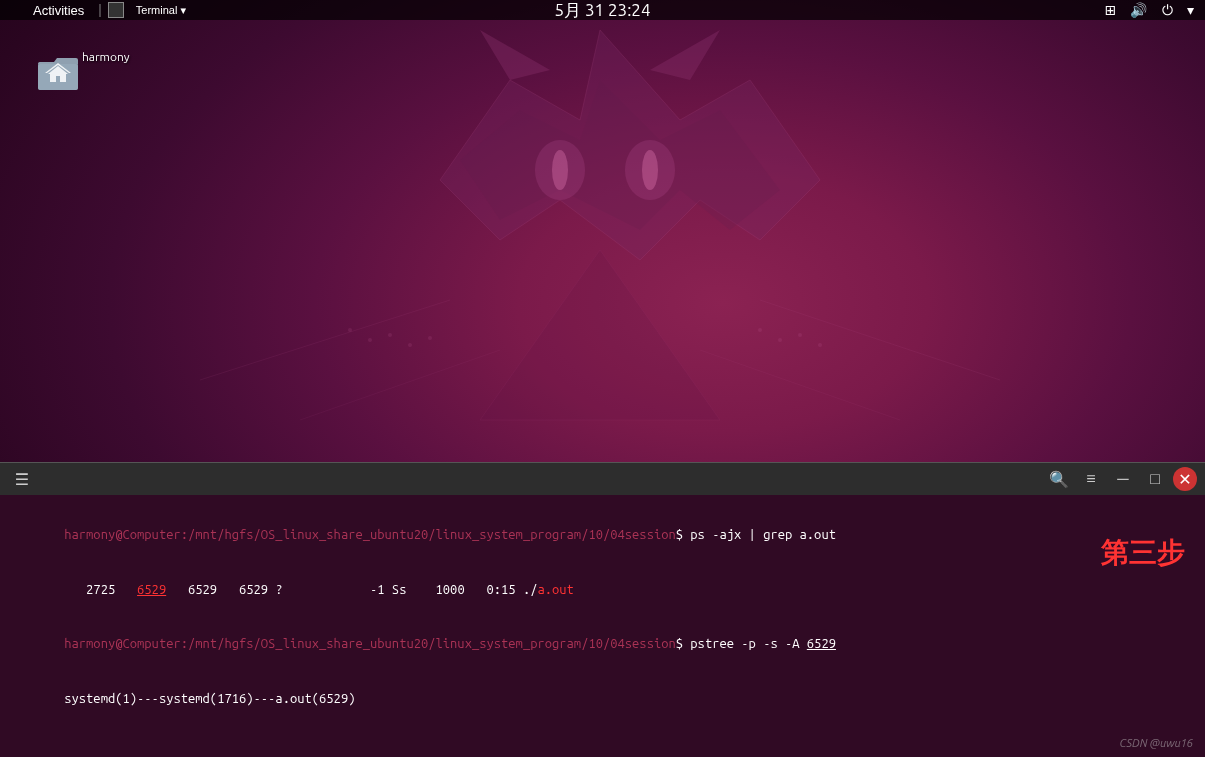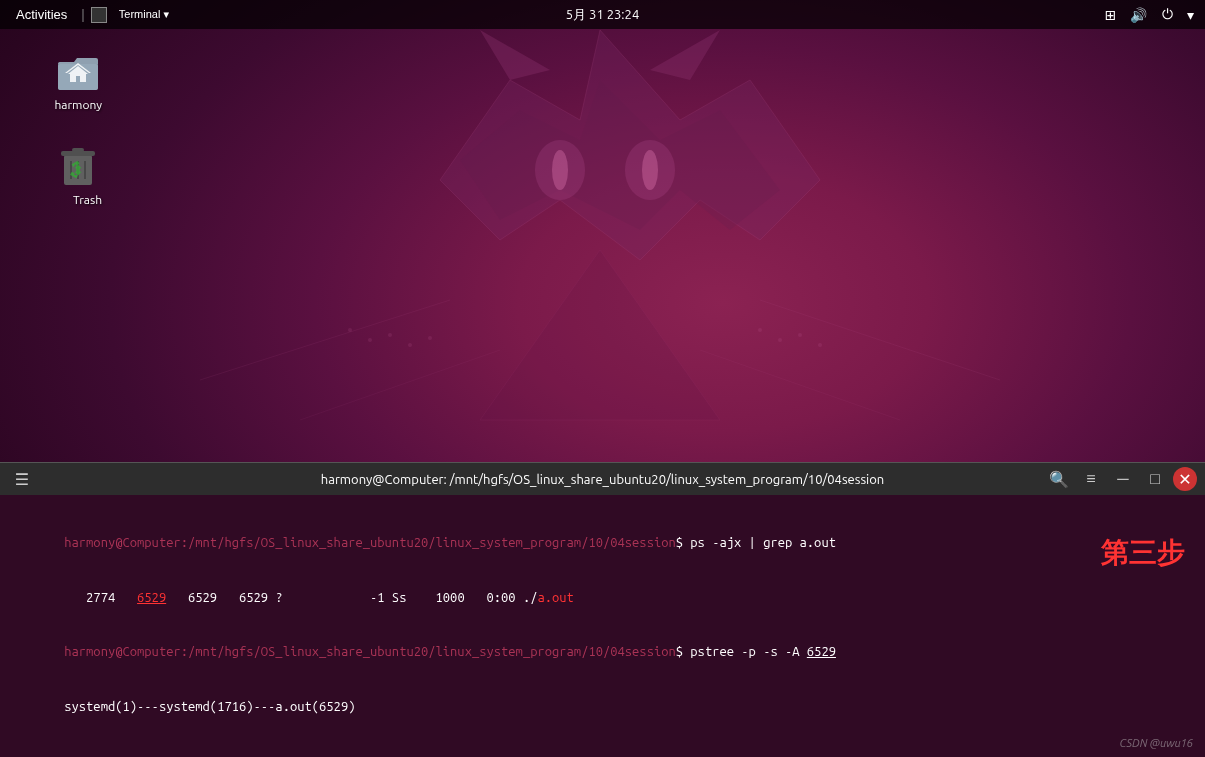--- a/index.html
+++ b/index.html
@@ -25,42 +25,43 @@
     #desktop-bg-art {
       position: absolute;
       top: 0; left: 0; right: 0; bottom: 0;
       opacity: 0.6;
     }
 
     
     #topbar {
       position: absolute;
       top: 0; left: 0; right: 0;
-      height: 29px;
+      height: 20px;
       background: rgba(0,0,0,0.7);
       display: flex;
       align-items: center;
       justify-content: space-between;
       z-index: 100;
       color: white;
       font-size: 13px;
+      padding-left: 17px;
     }
 
     #topbar-left {
       display: flex;
       align-items: center;
       gap: 4px;
       padding-left: 8px;
     }
 
     #topbar-center {
       position: absolute;
       left: 50%;
       transform: translateX(-50%);
-      font-size: 13px;
+      font-size: 17px;
       color: white;
     }
 
     #topbar-right {
       display: flex;
       align-items: center;
       gap: 8px;
       padding-right: 8px;
     }
 
@@ -70,22 +71,22 @@
       color: white;
       font-size: 11px;
       cursor: pointer;
       padding: 2px 6px;
     }
 
     
     .desktop-icon {
       position: absolute;
       display: flex;
-      flex-direction: column;
-      align-items: flex-end;
+      flex-direction: row;
+      align-items: flex-start;
       cursor: pointer;
       width: 80px;
       padding: 6px;
       border-radius: 4px;
     }
 
     .desktop-icon .icon-img {
       width: 48px;
       height: 48px;
       display: flex;
@@ -181,21 +182,21 @@
       width: 24px;
       height: 24px;
     }
 
     #terminal-content {
       flex: 1;
       background: #300a24;
       color: #ffffff;
       font-family: 'Ubuntu Mono', 'Courier New', monospace;
       font-size: 13px;
-      padding: 20px 6px;
+      padding: 12px 6px;
       overflow-y: auto;
       line-height: 1.4;
     }
 
     .term-line {
       white-space: pre;
       margin: 0;
     }
 
     .term-prompt {
@@ -349,55 +350,29 @@
         <path d="M4 18 Q4 16 6 16 L20 16 L23 12 L42 12 Q44 12 44 14 L44 18 Z" fill="#8fa0b0"></path>
         <rect x="4" y="18" width="40" height="26" rx="2" fill="#95a8b8"></rect>
 
         <polygon points="24,20 14,28 16,28 16,36 22,36 22,30 26,30 26,36 32,36 32,28 34,28" fill="white" opacity="0.85"></polygon>
         <polygon points="24,17 11,27 13,27 24,19 35,27 37,27" fill="white" opacity="0.85"></polygon>
       </svg>
     </div>
     <span class="icon-label">harmony</span>
   </div>
 
-  <div class="desktop-icon" style="top:135px; left:28px;">
-    <div class="icon-img">
-      <svg class="trash-icon-svg" viewBox="0 0 48 48">
-
-        <rect x="10" y="14" width="28" height="30" rx="2" fill="#606060"></rect>
-
-        <rect x="7" y="10" width="34" height="5" rx="2" fill="#505050"></rect>
-
-        <rect x="18" y="7" width="12" height="4" rx="2" fill="#505050"></rect>
-
-        <line x1="17" y1="20" x2="17" y2="38" stroke="#404040" stroke-width="1.5"></line>
-        <line x1="24" y1="20" x2="24" y2="38" stroke="#404040" stroke-width="1.5"></line>
-        <line x1="31" y1="20" x2="31" y2="38" stroke="#404040" stroke-width="1.5"></line>
-
-        <g transform="translate(24,29) scale(0.45)" fill="#33aa33">
-          <path d="M0,-12 L8,-4 L4,-4 L4,4 L8,4 L0,12 L-8,4 L-4,4 L-4,-4 L-8,-4 Z" opacity="0.8"></path>
-          <path d="M10,-6 L14,2 L10,2 L10,10 L18,10 L18,-6 Z" transform="rotate(120)" opacity="0.8"></path>
-          <path d="M10,-6 L14,2 L10,2 L10,10 L18,10 L18,-6 Z" transform="rotate(240)" opacity="0.8"></path>
-        </g>
-      </svg>
-    </div>
-    <span class="icon-label">Trash</span>
-  </div>
 
   <div id="terminal-window">
 
     <div id="terminal-titlebar">
       <div id="terminal-title-left">
 
         <button class="term-btn">☰</button>
       </div>
 
-      <div id="terminal-title-center">
-        <span>harmony@Computer: /mnt/hgfs/OS_linux_share_ubuntu20/linux_system_program/10/04session</span>
-      </div>
 
       <div id="terminal-title-right">
 
         <button class="term-btn">🔍</button>
 
         <button class="term-btn">≡</button>
 
         <button class="term-btn">─</button>
 
         <button class="term-btn">□</button>
@@ -406,21 +381,21 @@
       </div>
     </div>
 
     <div id="terminal-content">
 
       <div class="term-line">
         <span class="term-prompt">harmony@Computer:/mnt/hgfs/OS_linux_share_ubuntu20/linux_system_program/10/04session</span><span class="term-cmd">$ ps -ajx | grep a.out</span>
       </div>
 
       <div class="term-line">
-        <span class="term-white">   2774   </span><span class="term-underline-red">6529</span><span class="term-white">   6529   6529 ?            -1 Ss    1000   0:00 ./</span><span class="term-red">a.out</span>
+        <span class="term-white">   2725   </span><span class="term-underline-red">6529</span><span class="term-white">   6529   6529 ?            -1 Ss    1000   0:15 ./</span><span class="term-red">a.out</span>
       </div>
 
 
       <div class="term-line">
         <span class="term-prompt">harmony@Computer:/mnt/hgfs/OS_linux_share_ubuntu20/linux_system_program/10/04session</span><span class="term-cmd">$ pstree -p -s -A <span style="text-decoration:underline;">6529</span></span>
       </div>
 
       <div class="term-line">
         <span class="term-white">systemd(1)---systemd(1716)---a.out(6529)</span>
       </div>

